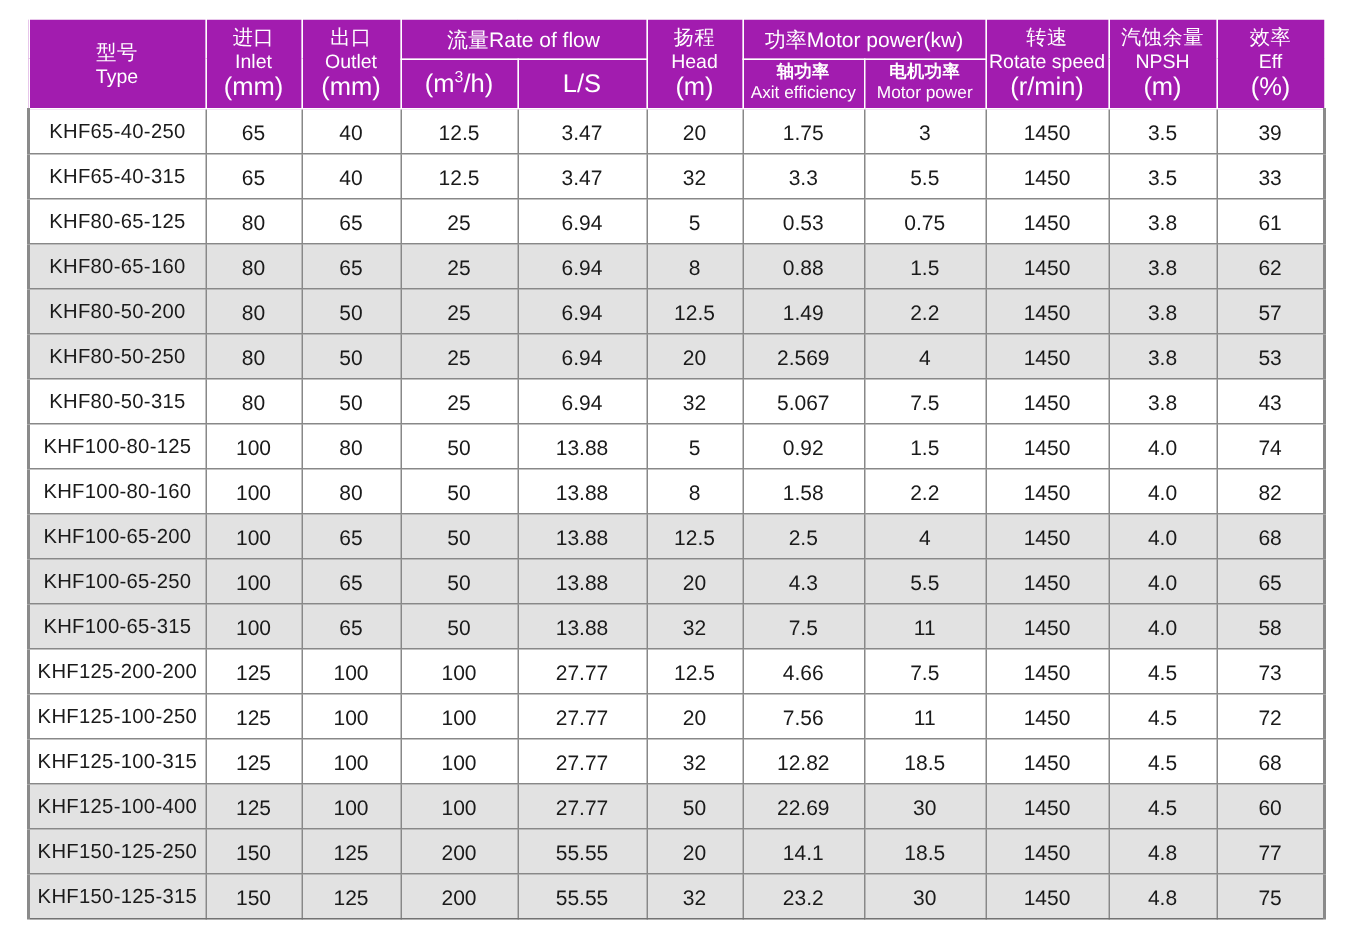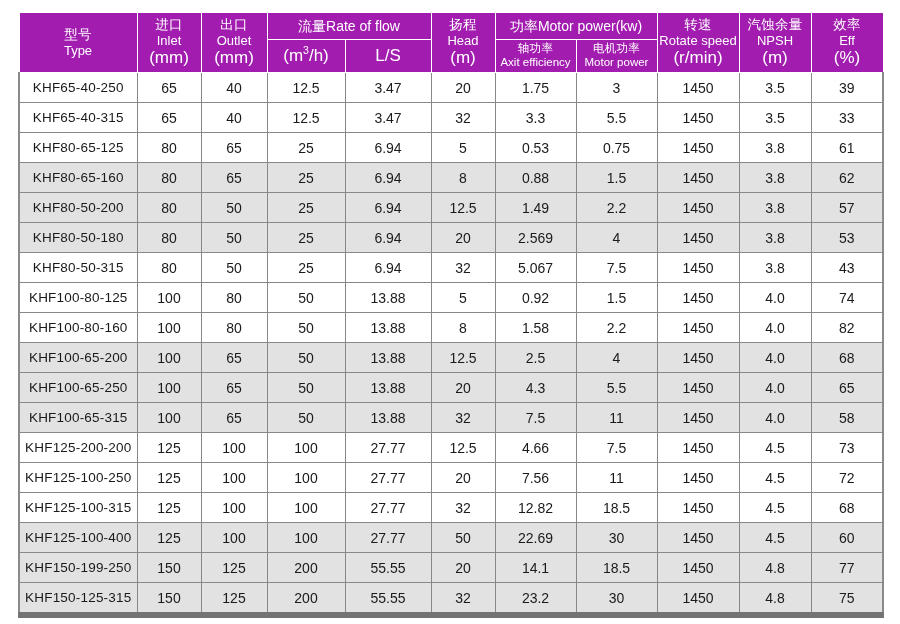--- a/index.html
+++ b/index.html
@@ -52,21 +52,21 @@
     display: block;
     font-size: 17px;
   }
   .hd-group {
     font-size: 14px;
     padding: 5px 0 4px 0 !important;
   }
   .hd-sub {
     padding: 2px 0 3px 0 !important;
   }
-  .hd-sub .hd-cn { font-size: 11.5px; }
+  .hd-sub .hd-cn { font-size: 11.5px; font-weight: bold; }
   .hd-sub .hd-en { font-size: 11.5px; }
   .hd-tall { padding: 4px 0 5px 0 !important; }
 
   sup.sup3 {
     font-size: 0.62em;
     vertical-align: super;
     line-height: 0;
   }
 
   
@@ -84,21 +84,21 @@
   table.spec-table tbody tr.shaded td {
     background: #e2e2e2;
   }
   table.spec-table tbody td.type-cell {
     font-size: 13.5px;
     letter-spacing: 0.2px;
   }
 
   
   table.spec-table tbody tr:last-child td {
-    border-bottom: 6px solid #737373;
+    border-bottom: 1px solid #737373;
   }
   table.spec-table tbody td:first-child {
     border-left: 2px solid #8a8a8a;
   }
   table.spec-table tbody td:last-child {
     border-right: 2px solid #8a8a8a;
     margin-left: 13px;
   }
 </style>
 </head>
@@ -237,21 +237,21 @@
           <td>25</td>
           <td>6.94</td>
           <td>12.5</td>
           <td>1.49</td>
           <td>2.2</td>
           <td>1450</td>
           <td>3.8</td>
           <td>57</td>
         </tr>
         <tr class="shaded">
-          <td class="type-cell">KHF80-50-180</td>
+          <td class="type-cell">KHF80-50-250</td>
           <td>80</td>
           <td>50</td>
           <td>25</td>
           <td>6.94</td>
           <td>20</td>
           <td>2.569</td>
           <td>4</td>
           <td>1450</td>
           <td>3.8</td>
           <td>53</td>
@@ -380,21 +380,21 @@
           <td>100</td>
           <td>27.77</td>
           <td>50</td>
           <td>22.69</td>
           <td>30</td>
           <td>1450</td>
           <td>4.5</td>
           <td>60</td>
         </tr>
         <tr class="shaded">
-          <td class="type-cell">KHF150-199-250</td>
+          <td class="type-cell">KHF150-125-250</td>
           <td>150</td>
           <td>125</td>
           <td>200</td>
           <td>55.55</td>
           <td>20</td>
           <td>14.1</td>
           <td>18.5</td>
           <td>1450</td>
           <td>4.8</td>
           <td>77</td>

